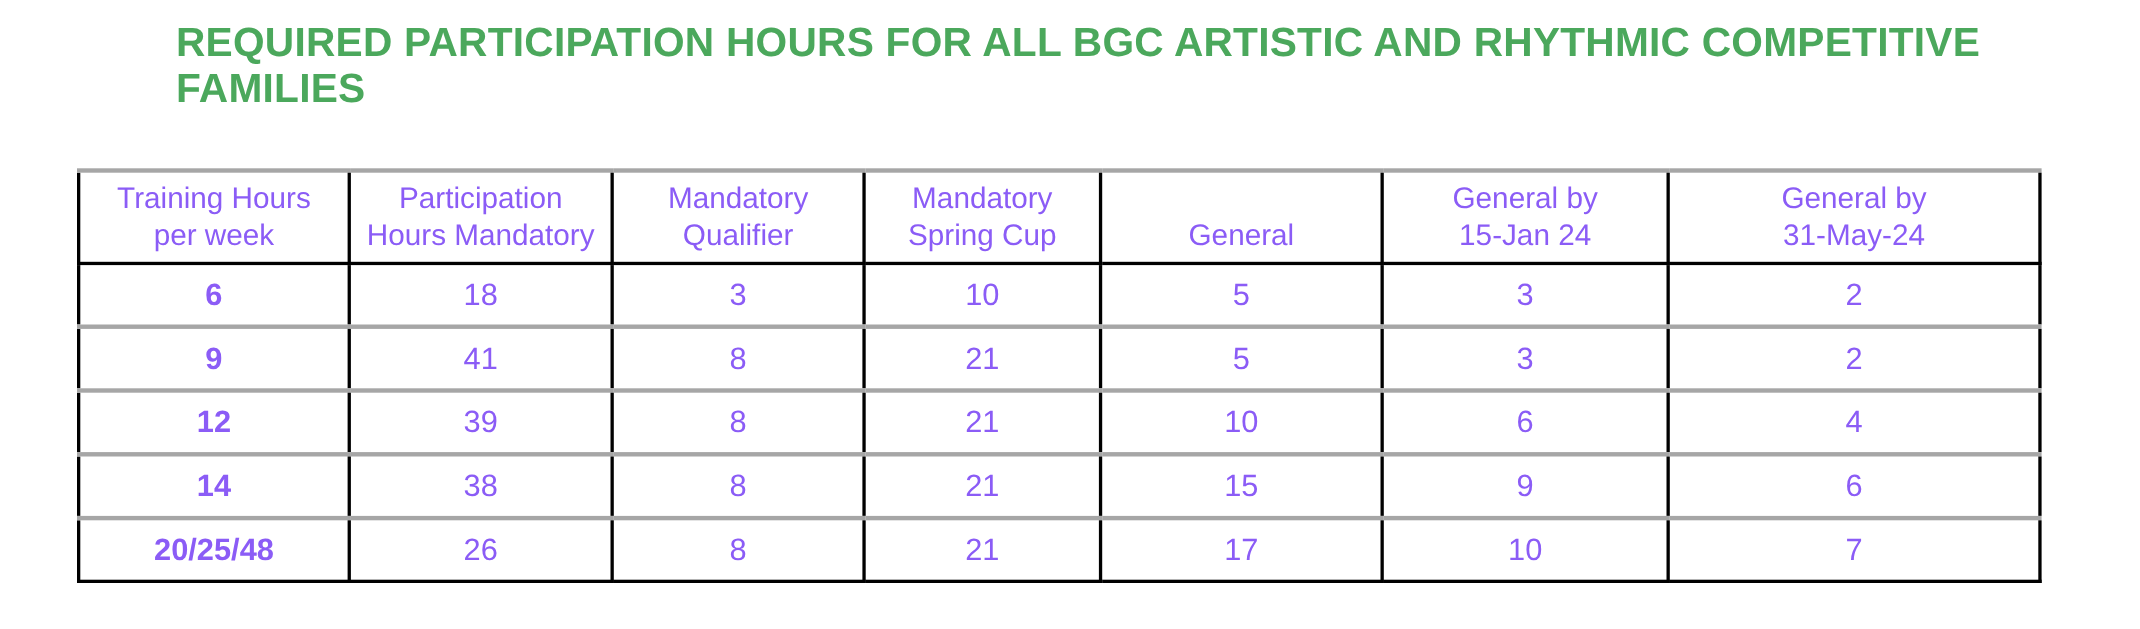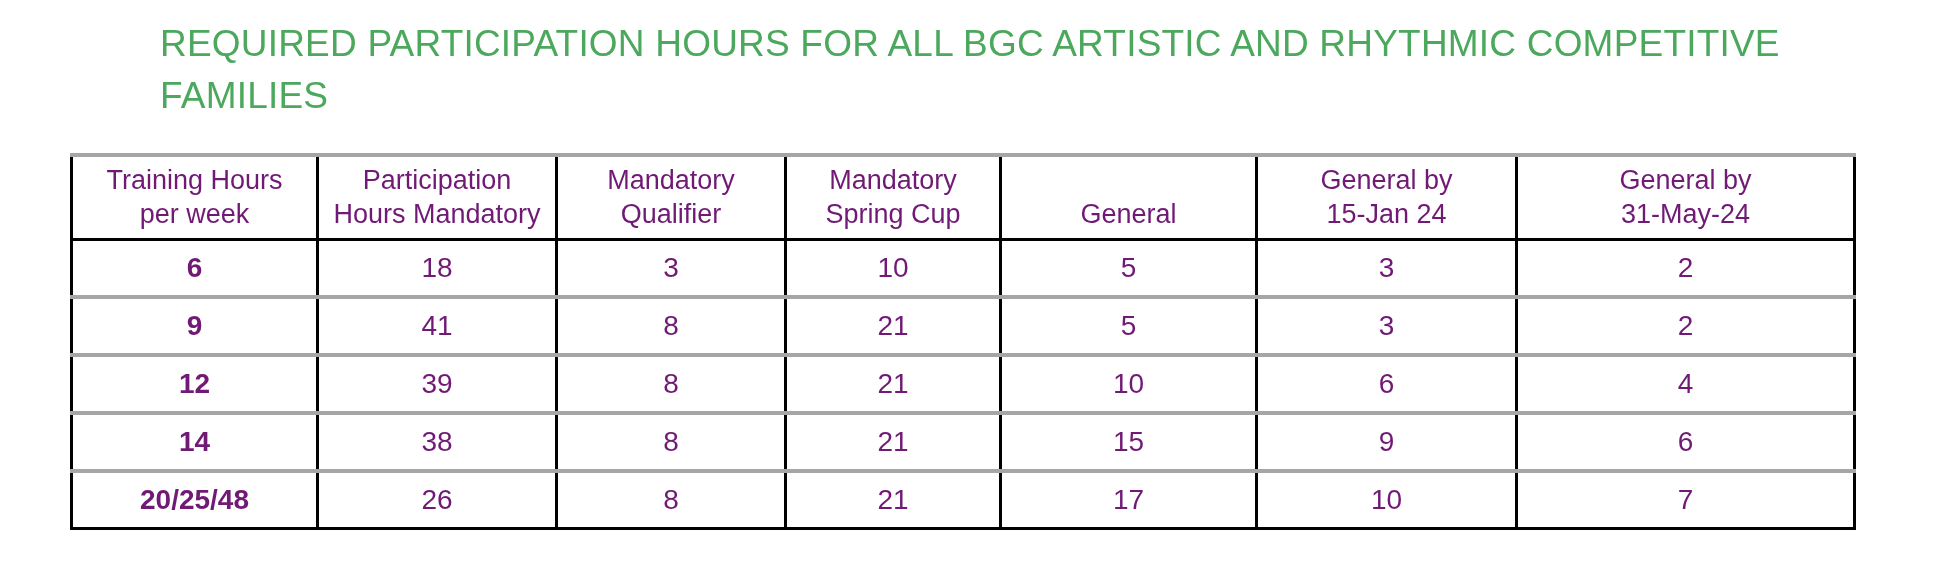--- a/index.html
+++ b/index.html
@@ -14,37 +14,37 @@
     font-family: "Liberation Sans", sans-serif;
     overflow: hidden;
   }
   .page-title {
     position: absolute;
     left: 160px;
     top: 18px;
     width: 1730px;
     color: #4BA85C;
     font-size: 37px;
-    line-height: 52px;
-    font-weight: normal;
+    line-height: 42px;
+    font-weight: bold;
     letter-spacing: 0.2px;
   }
   .table-wrap {
     position: absolute;
     left: 70px;
     top: 153px;
   }
   table.participation {
     border-collapse: collapse;
     table-layout: fixed;
     width: 1783px;
   }
   table.participation th,
   table.participation td {
-    color: #701a75;
+    color: #8b5cf6;
     text-align: center;
     background: #ffffff;
     overflow: hidden;
   }
   
   table.participation thead th {
     border-left: 3px solid #000000;
     border-right: 3px solid #000000;
     border-top: 4px solid #A6A6A6;
     border-bottom: 3px solid #000000;

